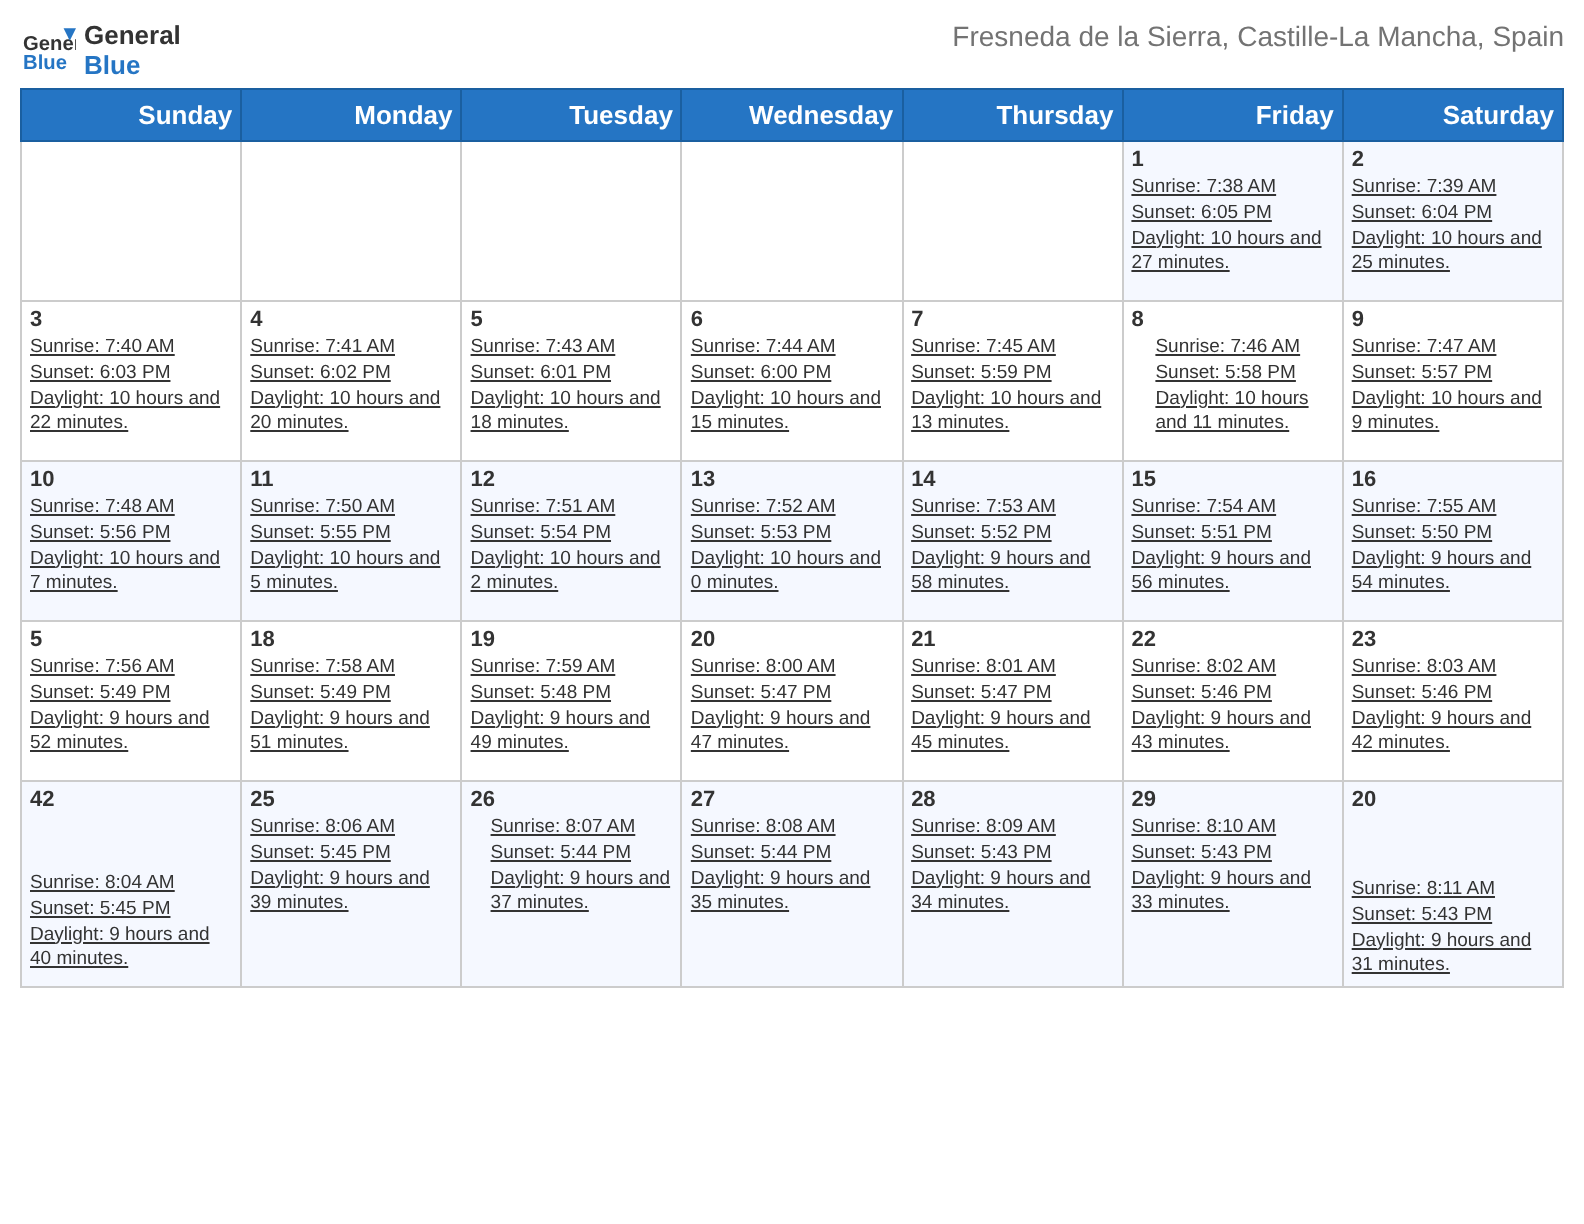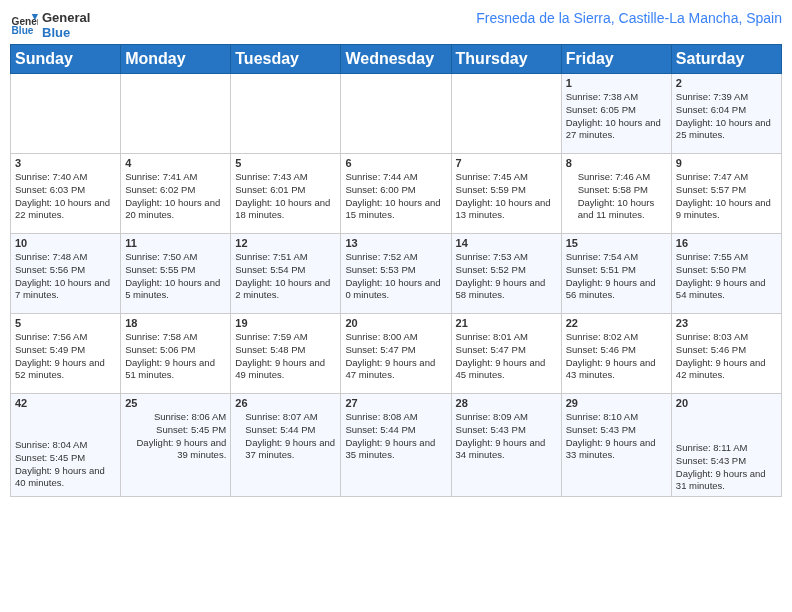--- a/index.html
+++ b/index.html
@@ -28,33 +28,33 @@
     .title-area {
       text-align: right;
     }
     .month-title {
       font-size: 32px;
       color: #333;
       font-weight: normal;
     }
     .subtitle {
       font-size: 14px;
-      color: #3b82f6;
+      color: #737373;
     }
     .calendar {
       width: 100%;
       border-collapse: collapse;
       border: 1px solid #ccc;
     }
     .calendar th {
       background: #2575c4;
       color: #fff;
-      font-size: 16px;
+      font-size: 13px;
       padding: 5px 4px;
-      text-align: left;
+      text-align: right;
       border: 1px solid #1a5fa0;
       font-weight: bold;
     }
     .calendar td {
       border: 1px solid #ccc;
       vertical-align: top;
       padding: 3px 4px;
       font-size: 10px;
       color: #333;
       width: calc(100% / 7);
@@ -70,20 +70,21 @@
     .day-num {
       font-weight: bold;
       font-size: 11px;
       display: block;
       margin-bottom: 2px;
     }
     .day-info {
       font-size: 9.5px;
       line-height: 1.35;
       color: #333;
+      text-decoration: underline;
     }
     .empty-cell {
       background: #fff !important;
     }
   </style>
 </head>
 <body>
 
 <div class="header">
   <div class="logo">
@@ -225,21 +226,21 @@
       <tr>
         <td>
           <span class="day-num">5</span>
           <div class="day-info" style="white-space: pre-line;">Sunrise: 7:56 AM
 Sunset: 5:49 PM
 Daylight: 9 hours and 52 minutes.</div>
         </td>
         <td>
           <span class="day-num">18</span>
           <div class="day-info" style="white-space: pre-line;">Sunrise: 7:58 AM
-Sunset: 5:06 PM
+Sunset: 5:49 PM
 Daylight: 9 hours and 51 minutes.</div>
         </td>
         <td>
           <span class="day-num">19</span>
           <div class="day-info" style="white-space: pre-line;">Sunrise: 7:59 AM
 Sunset: 5:48 PM
 Daylight: 9 hours and 49 minutes.</div>
         </td>
         <td>
           <span class="day-num">20</span>
@@ -268,21 +269,21 @@
       </tr>
       <tr>
         <td>
           <span class="day-num">42</span>
           <div class="day-info" style="white-space: pre-line; margin-top: 30px;">Sunrise: 8:04 AM
 Sunset: 5:45 PM
 Daylight: 9 hours and 40 minutes.</div>
         </td>
         <td>
           <span class="day-num">25</span>
-          <div class="day-info" style="white-space: pre-line; text-align: right;">Sunrise: 8:06 AM
+          <div class="day-info" style="white-space: pre-line;">Sunrise: 8:06 AM
 Sunset: 5:45 PM
 Daylight: 9 hours and 39 minutes.</div>
         </td>
         <td>
           <span class="day-num">26</span>
           <div class="day-info" style="white-space: pre-line; margin-left: 10px;">Sunrise: 8:07 AM
 Sunset: 5:44 PM
 Daylight: 9 hours and 37 minutes.</div>
         </td>
         <td>

